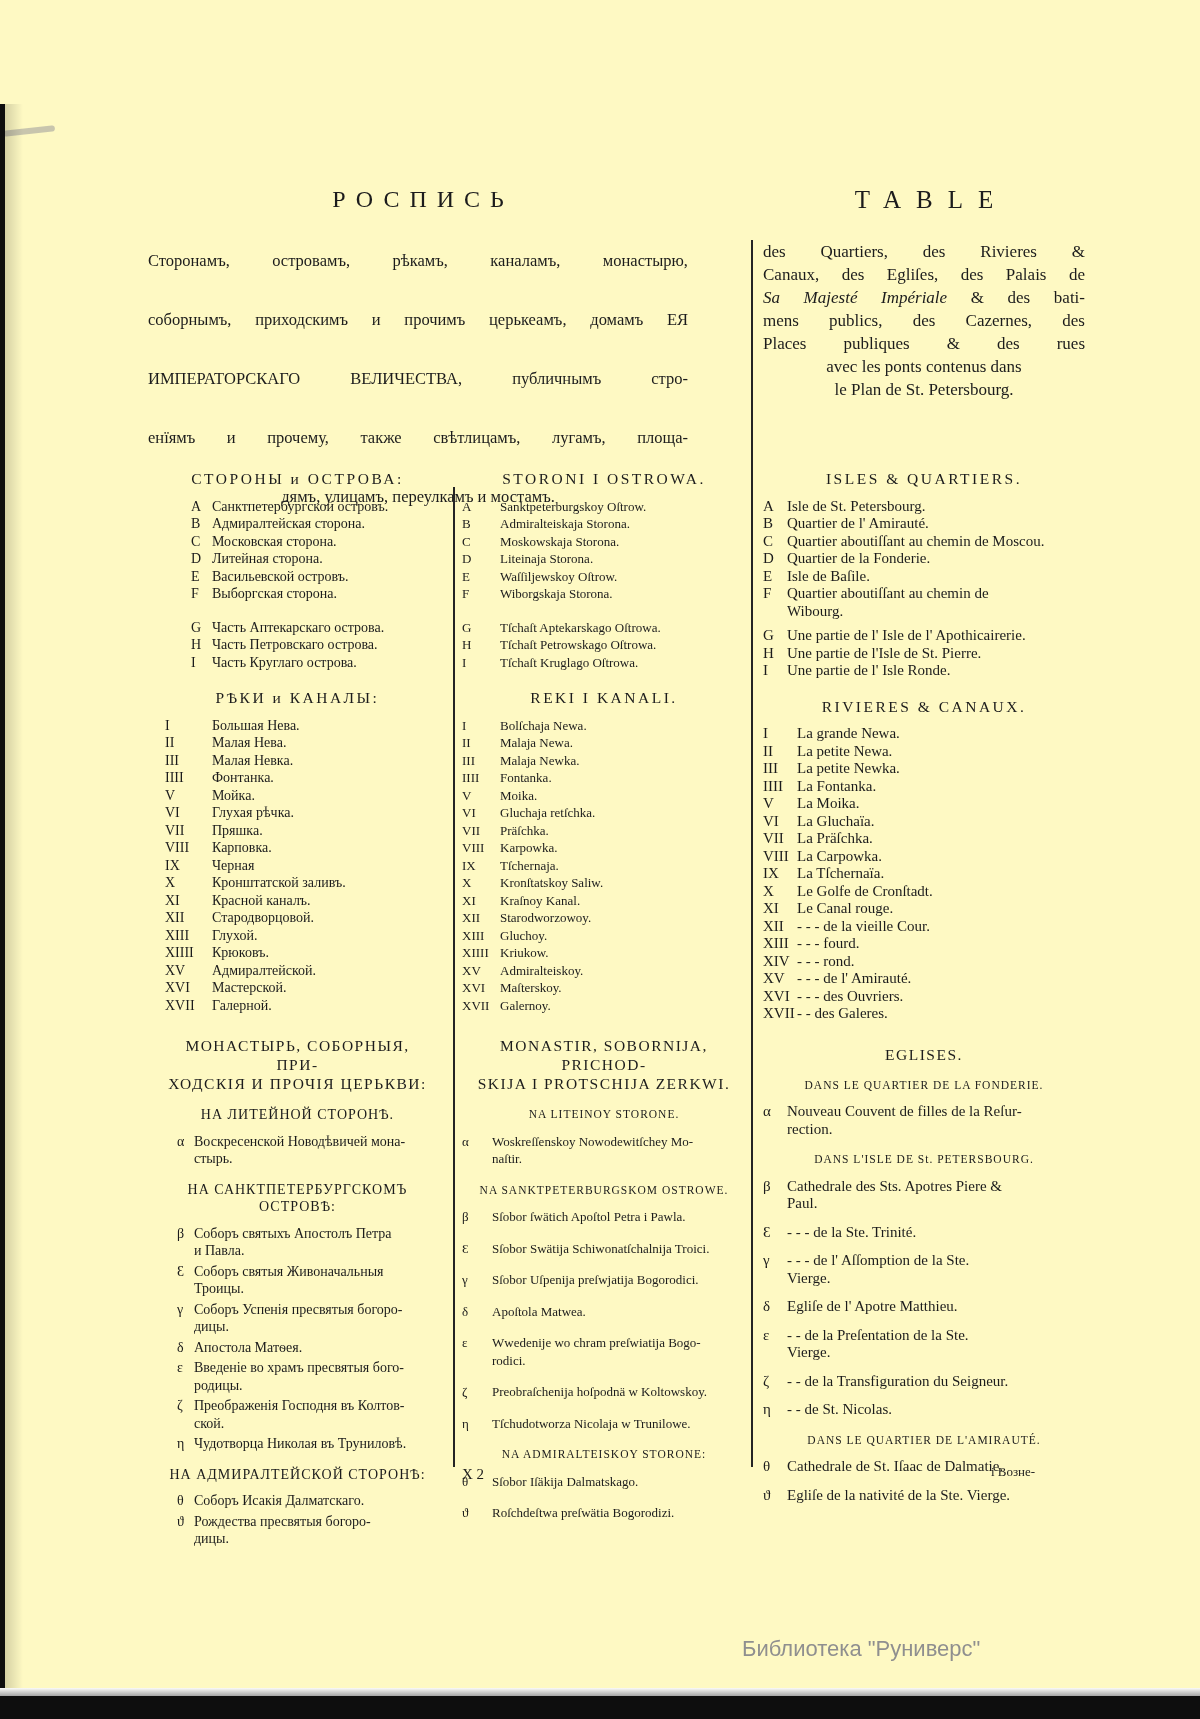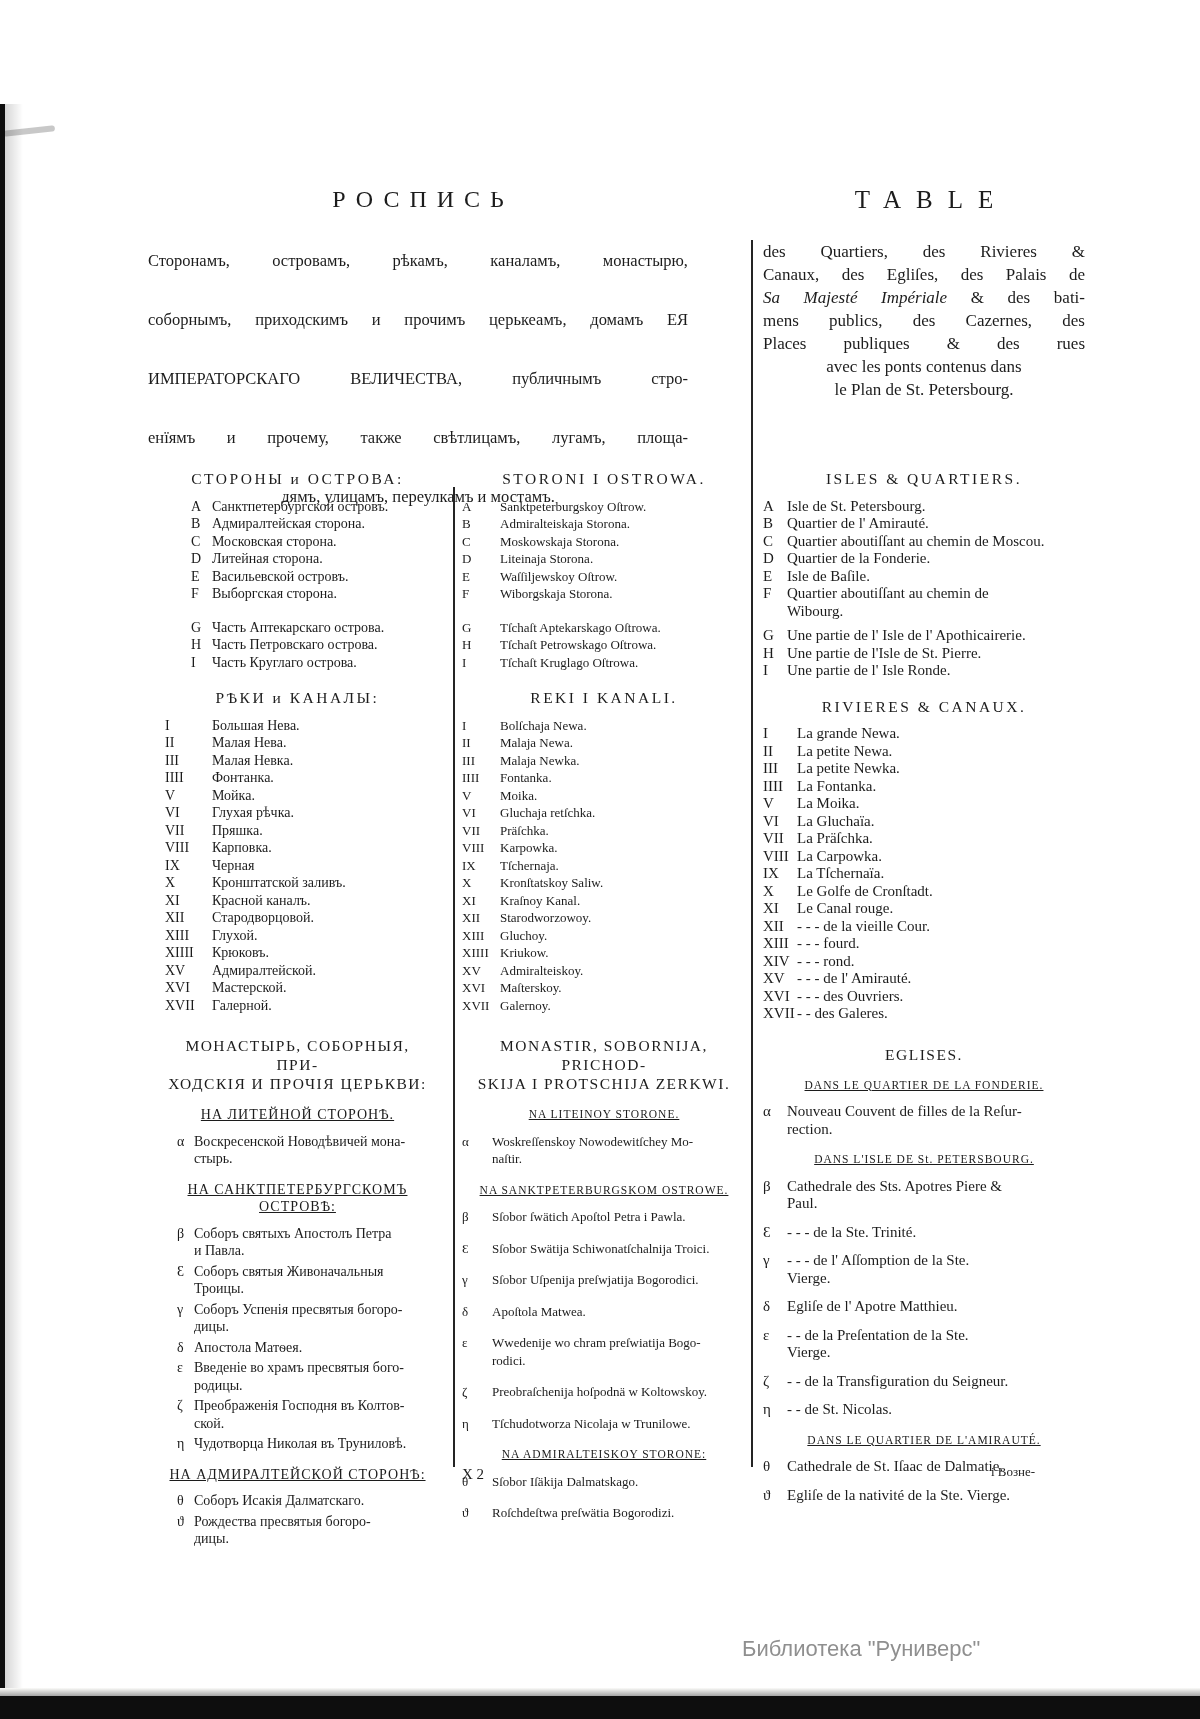--- a/index.html
+++ b/index.html
@@ -1,16 +1,16 @@
 <!DOCTYPE html>
 <html><head>
 <meta charset="utf-8">
 <style>
   html,body{margin:0;padding:0;background:#e8e8e6;}
-  #page{position:relative;width:1200px;height:1719px;background:#ffffff;
+  #page{position:relative;width:1200px;height:1719px;background:#fef9c3;
         font-family:"Liberation Serif","DejaVu Serif",serif;color:#1c1c1c;overflow:hidden;}
 
   
   .edge-l{position:absolute;left:0;top:104px;width:5px;height:1615px;background:#0e0e0e;}
   .gutter{position:absolute;left:5px;top:104px;width:18px;height:1592px;
           background:linear-gradient(90deg,rgba(0,0,0,.16),rgba(0,0,0,0));}
   .edge-b-f{position:absolute;left:0;top:1688px;width:100%;height:9px;
           background:linear-gradient(#fbfbf9 0%,#9a9a9a 100%);}
   .edge-b{position:absolute;left:0;top:1696px;width:100%;height:23px;background:#0e0e0e;}
   .mark-tl{position:absolute;left:3px;top:128px;width:52px;height:6px;background:#9a9a9a;
@@ -32,21 +32,21 @@
 
   
   .col{position:absolute;top:458px;}
   #col-ru{left:165px;width:265px;font-size:14px;line-height:17.5px;}
   #col-tr{left:462px;width:284px;font-size:13px;line-height:17.5px;}
   #col-fr{left:763px;width:322px;font-size:15px;line-height:17.5px;}
 
   .sh{text-align:center;font-size:15.5px;letter-spacing:2.5px;margin:18px 0 10px;}
   .sh.first{margin-top:12px;}
   .sh.ch{white-space:pre-line;letter-spacing:1.5px;margin-top:22px;line-height:19px;}
-  .ssh{text-align:center;letter-spacing:1px;margin:13px 0 9px;text-decoration:underline;}
+  .ssh{text-align:center;letter-spacing:1px;margin:13px 0 9px;}
   #col-ru .ssh{font-size:14px;}
   #col-tr .ssh,#col-fr .ssh{font-size:11.5px;}
 
   .row{display:flex;align-items:baseline;}
   .row .m{flex:none;}
   .row .t{flex:1;white-space:pre-line;text-align:justify;}
   .gap{margin-top:16px;}
   #col-fr .gap{margin-top:7px;}
 
   #col-ru .s1{padding-left:26px}  #col-ru .s1 .m{width:21px}

